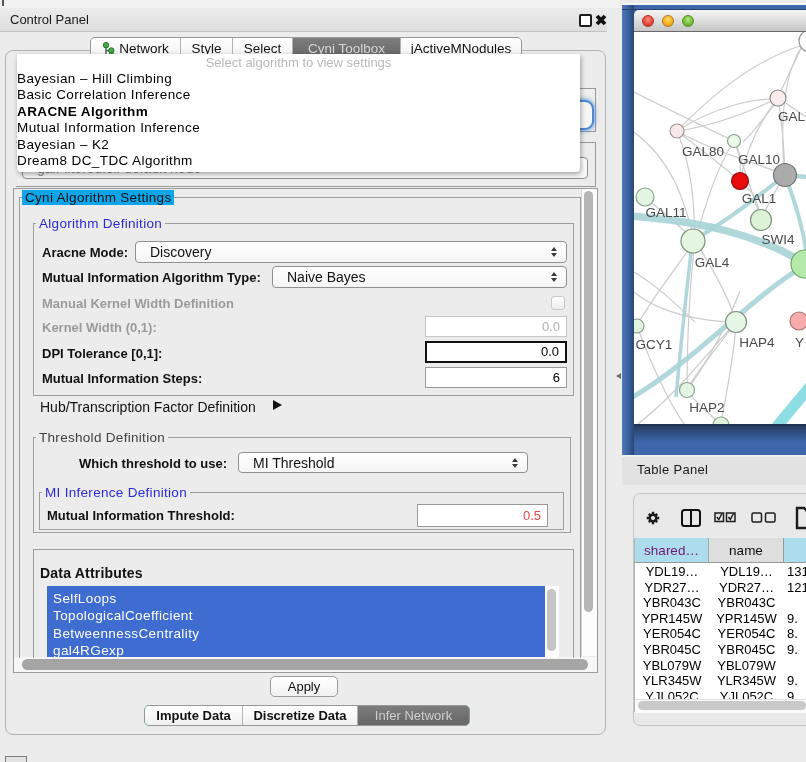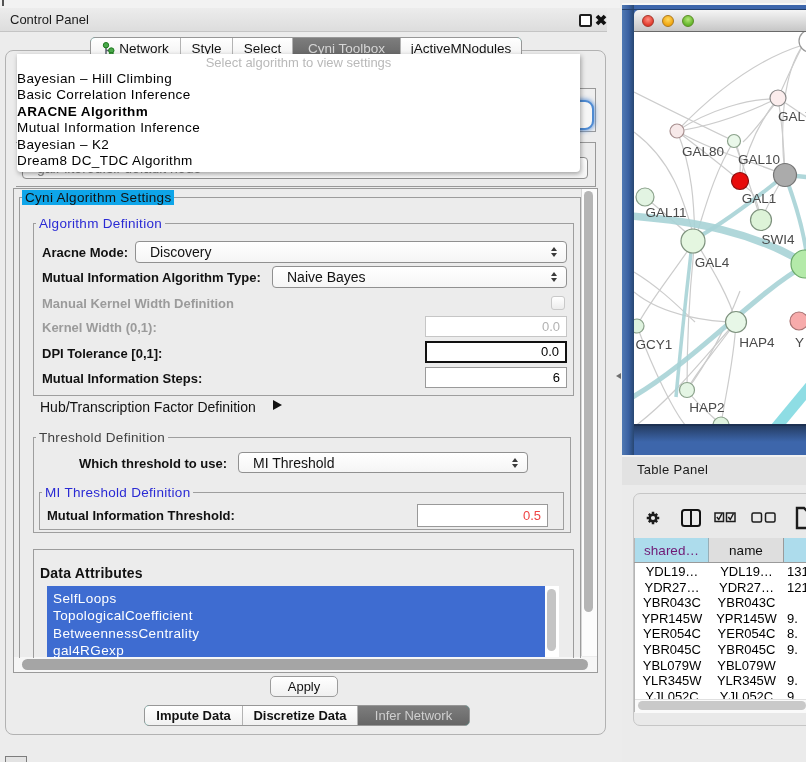--- a/index.html
+++ b/index.html
@@ -119,21 +119,21 @@
 </div>
 <div class="lbl b" style="left:79px;top:456px;">Which threshold to use:</div>
 <div class="combo" style="left:238px;top:452px;width:290px;height:21px;">
   <span class="ct">MI Threshold</span>
   <span class="arr" style="top:4.5px;bottom:4.5px;">
         <em class="up"></em>
         <em class="dn"></em>
       </span>
 </div>
 <div class="group" style="left:39px;top:492px;width:523px;height:36px;">
-  <span class="gt" style="color:#2a2ad4;">MI Threshold Definition</span>
+  <span class="gt" style="color:#2a2ad4;">MI Inference Definition</span>
 </div>
 <div class="lbl b" style="left:47px;top:508px;">Mutual Information Threshold:</div>
 <div class="inp" style="left:417px;top:504px;width:131px;height:23px;border:1px solid #999;color:#ef4444;line-height:21px;">0.5</div>
 
 <div class="abs" style="left:33px;top:549px;width:539px;height:108px;border:1px solid #9c9c9c;border-bottom:none;"></div>
 <div class="lbl b" style="left:40px;top:565px;font-size:14px;letter-spacing:0.2px;">Data Attributes</div>
 
 <div class="abs" style="left:47px;top:586px;width:512px;height:71px;background:#fff;"></div>
 <div class="abs" style="left:47px;top:586px;width:498px;height:71px;background:#3e6cd1;"></div>
 <div class="abs" style="left:53px;top:590px;width:480px;font-size:13.5px;letter-spacing:0.4px;color:#fff;line-height:17.3px;">SelfLoops<br>TopologicalCoefficient<br>BetweennessCentrality<br>gal4RGexp</div>

